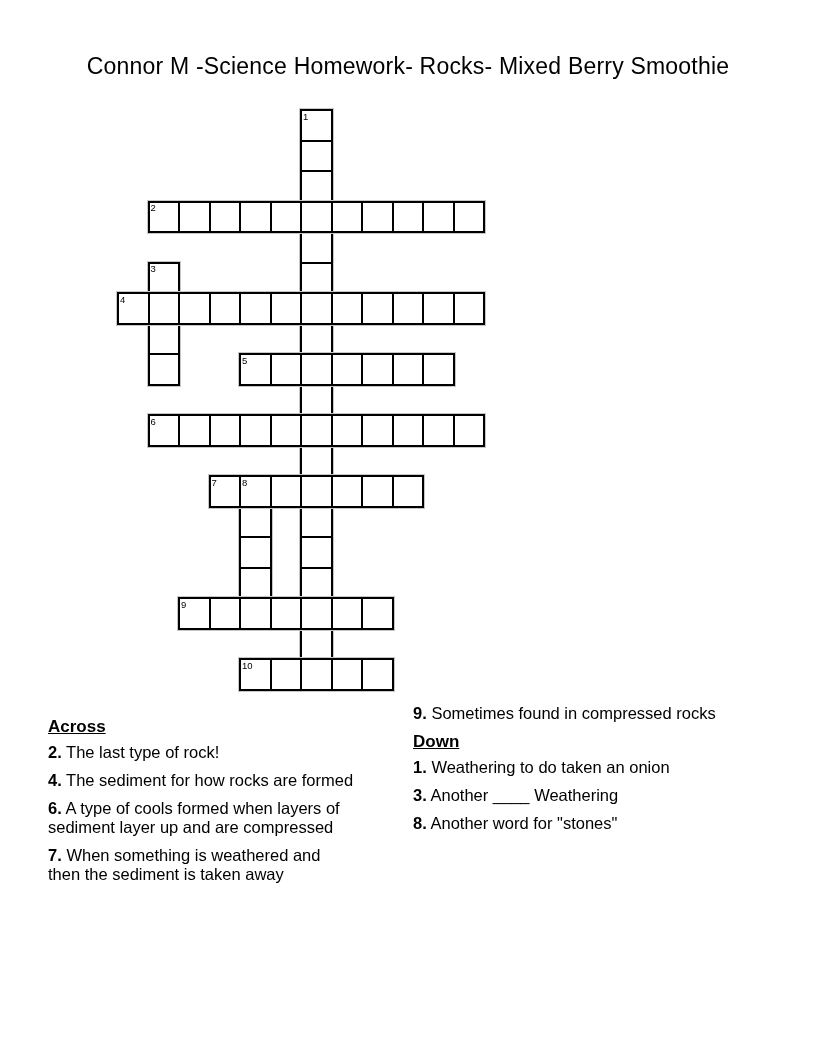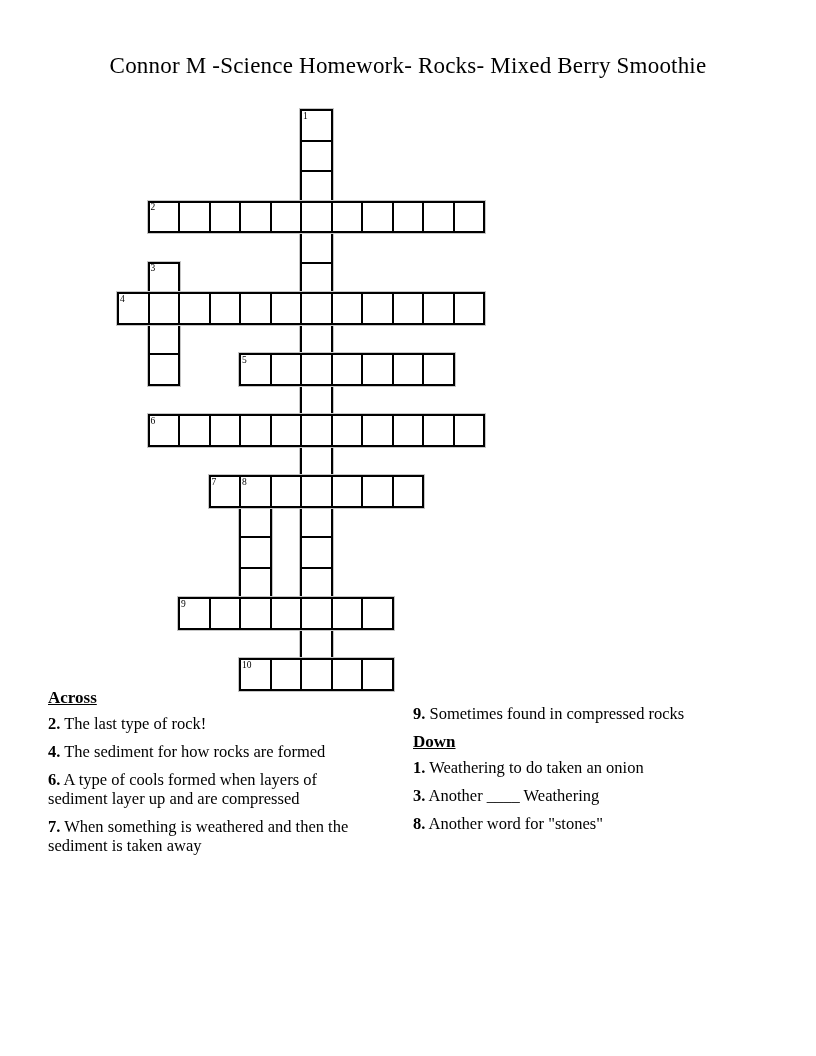--- a/index.html
+++ b/index.html
@@ -1,20 +1,20 @@
 <!DOCTYPE html>
 <html><head>
 <meta charset="utf-8">
 <style>
   html,body{margin:0;padding:0;background:#fff;}
   .page{
     position:relative;
     width:816px;height:1056px;
     background:#ffffff;
-    font-family:Liberation Serif, serif;
+    font-family:Liberation Sans, sans-serif;
     color:#000;
     overflow:hidden;
   }
   .title{
     position:absolute;
     top:53px;left:0;width:100%;
     text-align:center;
     font-size:23px;
     letter-spacing:.2px;
     white-space:nowrap;
@@ -31,21 +31,21 @@
   }
   .cell-num{
     position:absolute;
     z-index:3;
     font-size:9.5px;
     line-height:1;
     color:#000;
   }
   
   .clues-col{position:absolute;font-size:16.5px;line-height:19px;}
-  .clues-left{left:48px;top:688px;width:308px;}
+  .clues-left{left:48px;top:717px;width:308px;}
   .clues-right{left:413px;top:704px;width:348px;}
   .clue-heading{
     font-weight:bold;
     font-size:17px;
     text-decoration:underline;
     margin:0 0 7px 0;
   }
   .clue{margin:0 0 9px 0;}
   .clue-num{font-weight:bold;}
   .clue-num::after{content:".";}

